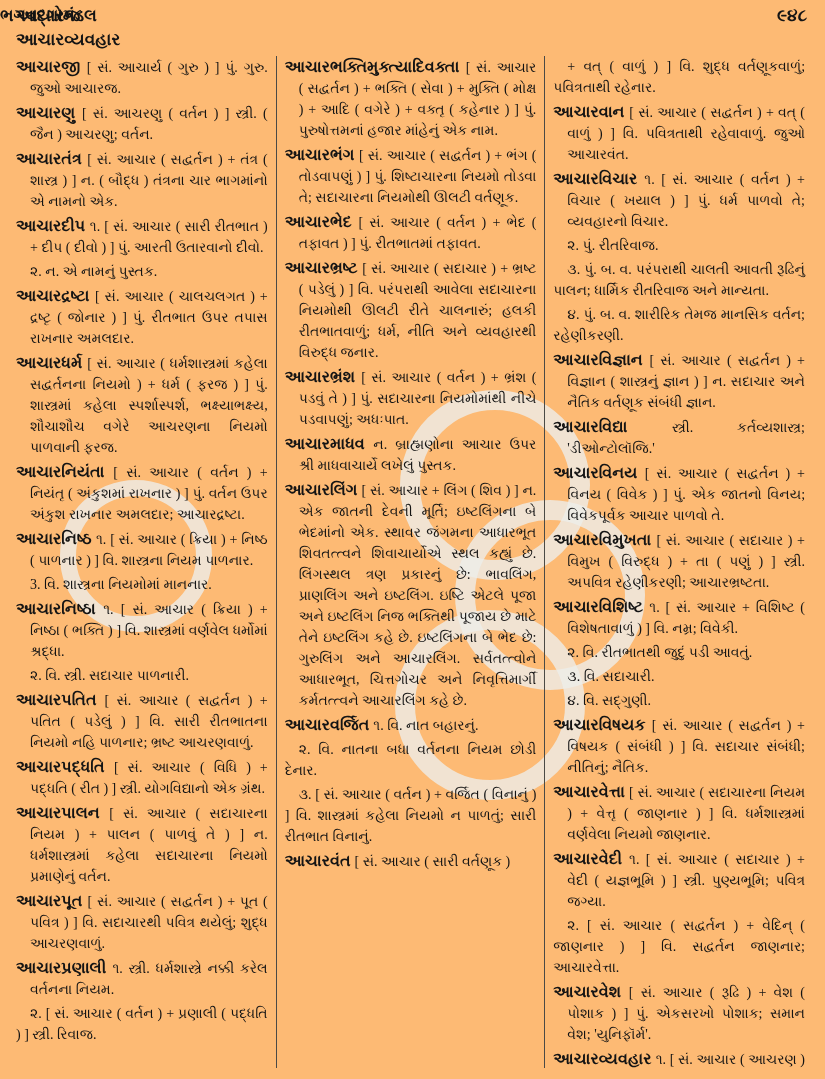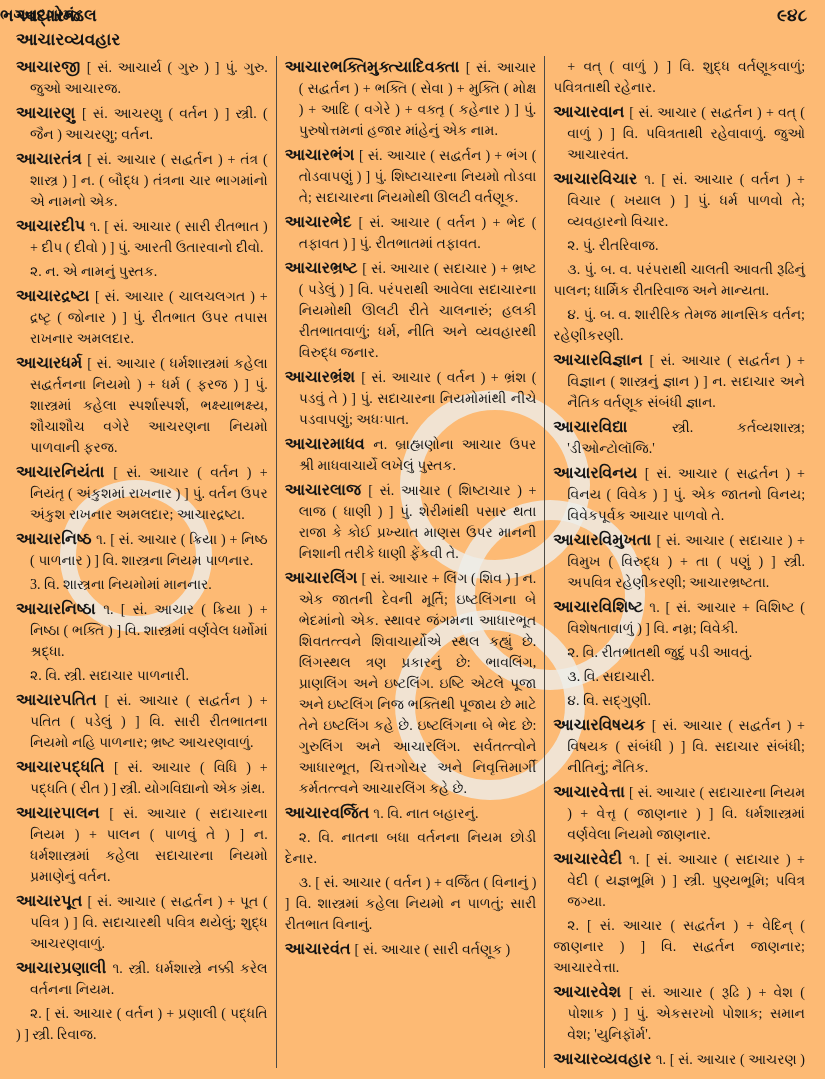--- a/index.html
+++ b/index.html
@@ -95,21 +95,20 @@
         <p class="entry"><b class="headword">આચારપ્રણાલી </b>૧. સ્ત્રી. ધર્મશાસ્ત્રે નક્કી કરેલ વર્તનના નિયમ.</p>
         <p class="sense">૨. [ સં. આચાર ( વર્તન ) + પ્રણાલી ( પદ્ધતિ ) ] સ્ત્રી. રિવાજ.</p>
       </div>
     <div class="col rule">
         <p class="entry"><b class="headword">આચારભક્તિમુક્ત્યાદિવક્તા </b>[ સં. આચાર ( સદ્વર્તન ) + ભક્તિ ( સેવા ) + મુક્તિ ( મોક્ષ ) + આદિ ( વગેરે ) + વક્તૃ ( કહેનાર ) ] પું. પુરુષોત્તમનાં હજાર માંહેનું એક નામ.</p>
         <p class="entry"><b class="headword">આચારભંગ </b>[ સં. આચાર ( સદ્વર્તન ) + ભંગ ( તોડવાપણું ) ] પું. શિષ્ટાચારના નિયમો તોડવા તે; સદાચારના નિયમોથી ઊલટી વર્તણૂક.</p>
         <p class="entry"><b class="headword">આચારભેદ </b>[ સં. આચાર ( વર્તન ) + ભેદ ( તફાવત ) ] પું. રીતભાતમાં તફાવત.</p>
         <p class="entry"><b class="headword">આચારભ્રષ્ટ </b>[ સં. આચાર ( સદાચાર ) + ભ્રષ્ટ ( પડેલું ) ] વિ. પરંપરાથી આવેલા સદાચારના નિયમોથી ઊલટી રીતે ચાલનારું; હલકી રીતભાતવાળું; ધર્મ, નીતિ અને વ્યવહારથી વિરુદ્ધ જનાર.</p>
         <p class="entry"><b class="headword">આચારભ્રંશ </b>[ સં. આચાર ( વર્તન ) + ભ્રંશ ( પડવું તે ) ] પું. સદાચારના નિયમોમાંથી નીચે પડવાપણું; અધઃપાત.</p>
         <p class="entry"><b class="headword">આચારમાધવ </b>ન. બ્રાહ્મણોના આચાર ઉપર શ્રી માધવાચાર્યે લખેલું પુસ્તક.</p>
-        <p class="entry"><b class="headword">આચારલાજ </b>[ સં. આચાર ( શિષ્ટાચાર ) + લાજ ( ધાણી ) ] પું. શેરીમાંથી પસાર થતા રાજા કે કોઈ પ્રખ્યાત માણસ ઉપર માનની નિશાની તરીકે ધાણી ફેંકવી તે.</p>
         <p class="entry"><b class="headword">આચારલિંગ </b>[ સં. આચાર + લિંગ ( શિવ ) ] ન. એક જાતની દેવની મૂર્તિ; ઇષ્ટલિંગના બે ભેદમાંનો એક. સ્થાવર જંગમના આધારભૂત શિવતત્ત્વને શિવાચાર્યોએ સ્થલ કહ્યું છે. લિંગસ્થલ ત્રણ પ્રકારનું છે: ભાવલિંગ, પ્રાણલિંગ અને ઇષ્ટલિંગ. ઇષ્ટિ એટલે પૂજા અને ઇષ્ટલિંગ નિજ ભક્તિથી પૂજાય છે માટે તેને ઇષ્ટલિંગ કહે છે. ઇષ્ટલિંગના બે ભેદ છે: ગુરુલિંગ અને આચારલિંગ. સર્વતત્ત્વોને આધારભૂત, ચિત્તગોચર અને નિવૃત્તિમાર્ગી કર્મતત્ત્વને આચારલિંગ કહે છે.</p>
         <p class="entry"><b class="headword">આચારવર્જિત </b>૧. વિ. નાત બહારનું.</p>
         <p class="sense">૨. વિ. નાતના બધા વર્તનના નિયમ છોડી દેનાર.</p>
         <p class="sense">૩. [ સં. આચાર ( વર્તન ) + વર્જિત ( વિનાનું ) ] વિ. શાસ્ત્રમાં કહેલા નિયમો ન પાળતું; સારી રીતભાત વિનાનું.</p>
         <p class="entry"><b class="headword">આચારવંત </b>[ સં. આચાર ( સારી વર્તણૂક )</p>
       </div>
     <div class="col">
         <p class="sense">+ વત્ ( વાળું ) ] વિ. શુદ્ધ વર્તણૂકવાળું; પવિત્રતાથી રહેનાર.</p>
         <p class="entry"><b class="headword">આચારવાન </b>[ સં. આચાર ( સદ્વર્તન ) + વત્ ( વાળું ) ] વિ. પવિત્રતાથી રહેવાવાળું. જુઓ આચારવંત.</p>
         <p class="entry"><b class="headword">આચારવિચાર </b>૧. [ સં. આચાર ( વર્તન ) + વિચાર ( ખયાલ ) ] પું. ધર્મ પાળવો તે; વ્યવહારનો વિચાર.</p>

